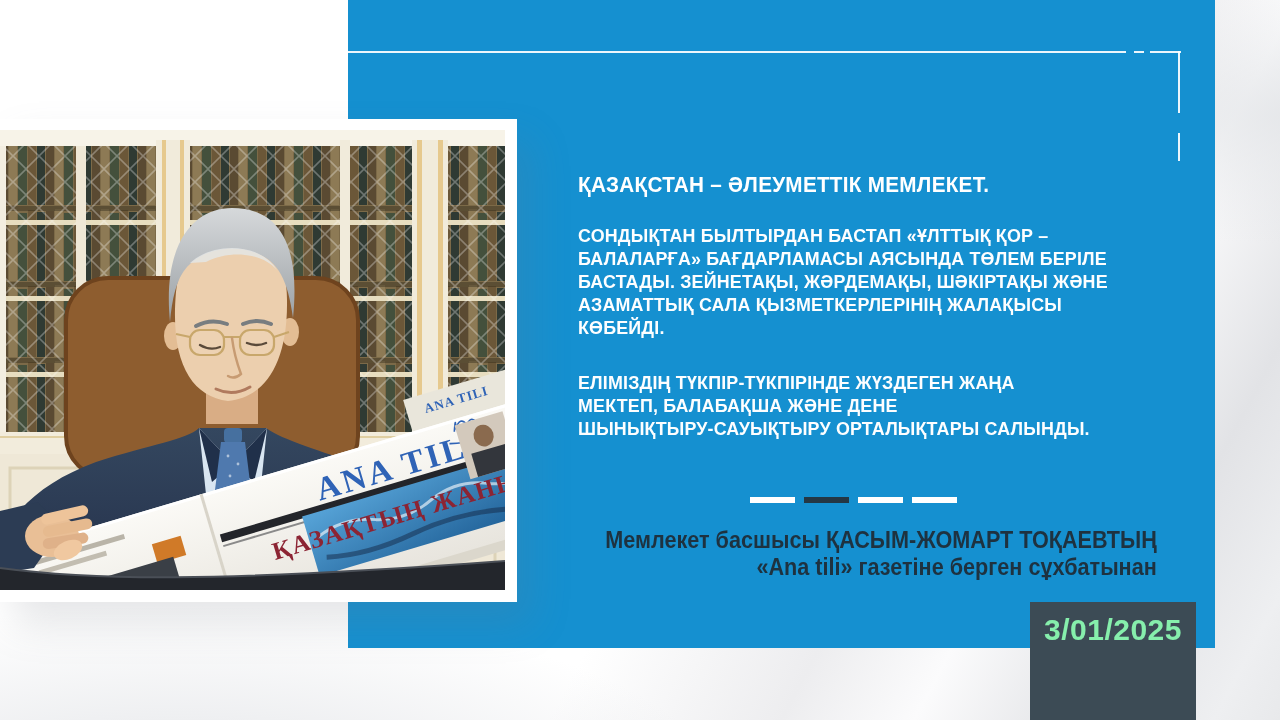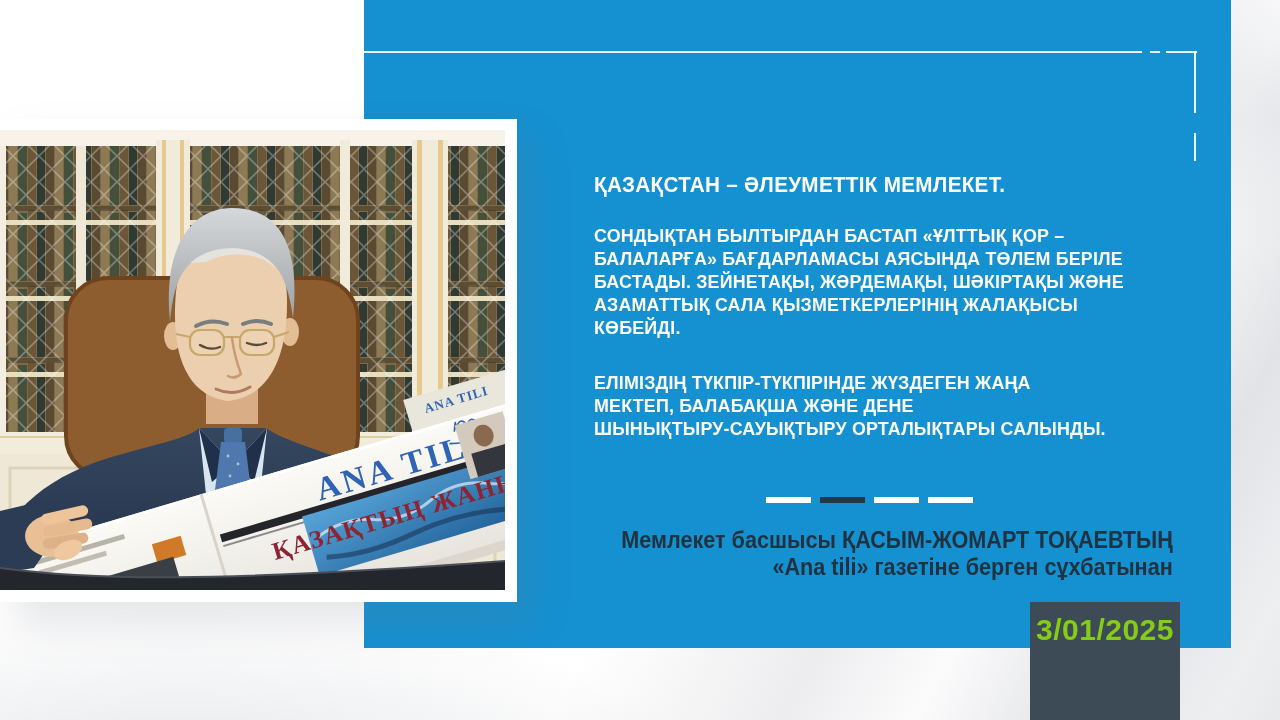--- a/index.html
+++ b/index.html
@@ -8,21 +8,21 @@
 
   
   .silk{position:absolute;inset:0;
     background:
       radial-gradient(70% 45% at 14% 112%, rgba(222,224,228,.9) 0%, rgba(255,255,255,0) 62%),
       radial-gradient(40% 30% at 101% 16%, rgba(226,228,231,.8) 0%, rgba(255,255,255,0) 60%),
       linear-gradient(118deg,#ffffff 0%,#ffffff 56%,#ededef 70%,#fbfbfc 78%,#e2e3e6 88%,#eeeff1 96%,#e8e9eb 100%);
   }
 
   
-  .panel{position:absolute;left:364px;top:0;width:867px;height:648px;background:#1590d0;}
+  .panel{position:absolute;left:348px;top:0;width:867px;height:648px;background:#1590d0;}
 
   
   .decor{position:absolute;background:rgba(255,255,255,.92);}
   .decor.h-main{left:0px;top:51px;width:778px;height:2px;}
   .decor.h-dash{left:786px;top:51px;width:10px;height:2px;}
   .decor.h-corner{left:802px;top:51px;width:31px;height:2px;}
   .decor.v-corner{left:830px;top:51px;width:2px;height:62px;}
   .decor.v-dash{left:830px;top:133px;width:2px;height:28px;}
 
   .heading{position:absolute;left:230px;top:171px;color:#ffffff;font-size:22px;font-weight:700;
@@ -34,22 +34,22 @@
 
   .separator{position:absolute;left:402px;top:497px;display:flex;gap:9px;}
   .sep-dash{width:45px;height:6px;background:#ffffff;}
   .sep-dash.dark{background:#243744;}
 
   .attribution{position:absolute;right:58px;top:527px;text-align:right;color:#1e3240;
     font-size:23px;font-weight:700;line-height:27px;white-space:nowrap;
     transform:scaleX(.94);transform-origin:right top;}
 
   
-  .badge{position:absolute;left:1030px;top:602px;width:150px;height:118px;background:#3c4b55;
-    color:#84cc16;font-size:30px;font-weight:700;text-align:center;letter-spacing:.5px;}
+  .badge{position:absolute;left:1030px;top:602px;width:166px;height:118px;background:#3c4b55;
+    color:#86efac;font-size:30px;font-weight:700;text-align:center;letter-spacing:.5px;}
   .badge span{display:block;margin-top:11px;}
 
   
   .photo-frame{position:absolute;left:0;top:119px;width:517px;height:483px;background:#ffffff;
     box-shadow:14px 22px 38px rgba(110,115,125,.18);}
   .photo-frame svg{position:absolute;left:0;top:11px;width:505px;height:460px;display:block;}
 </style>
 </head>
 <body>
 

